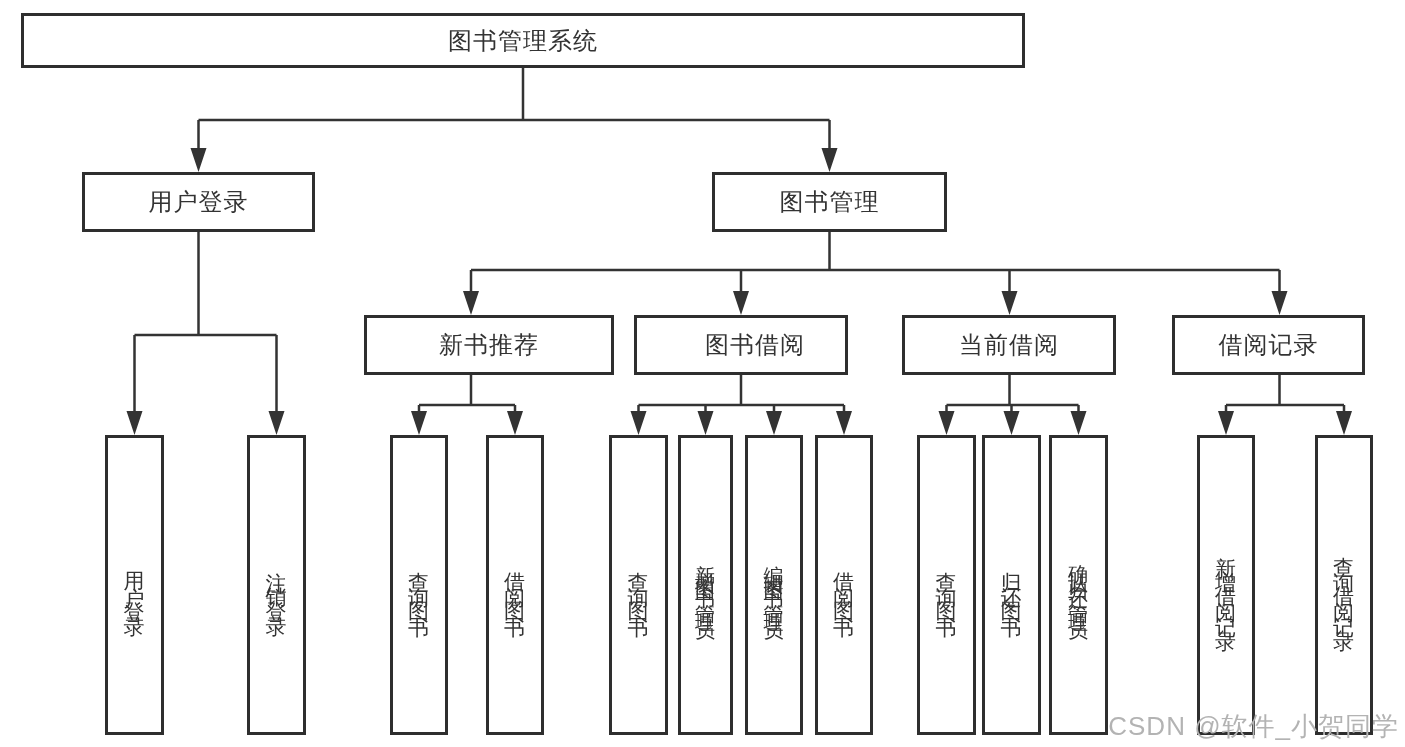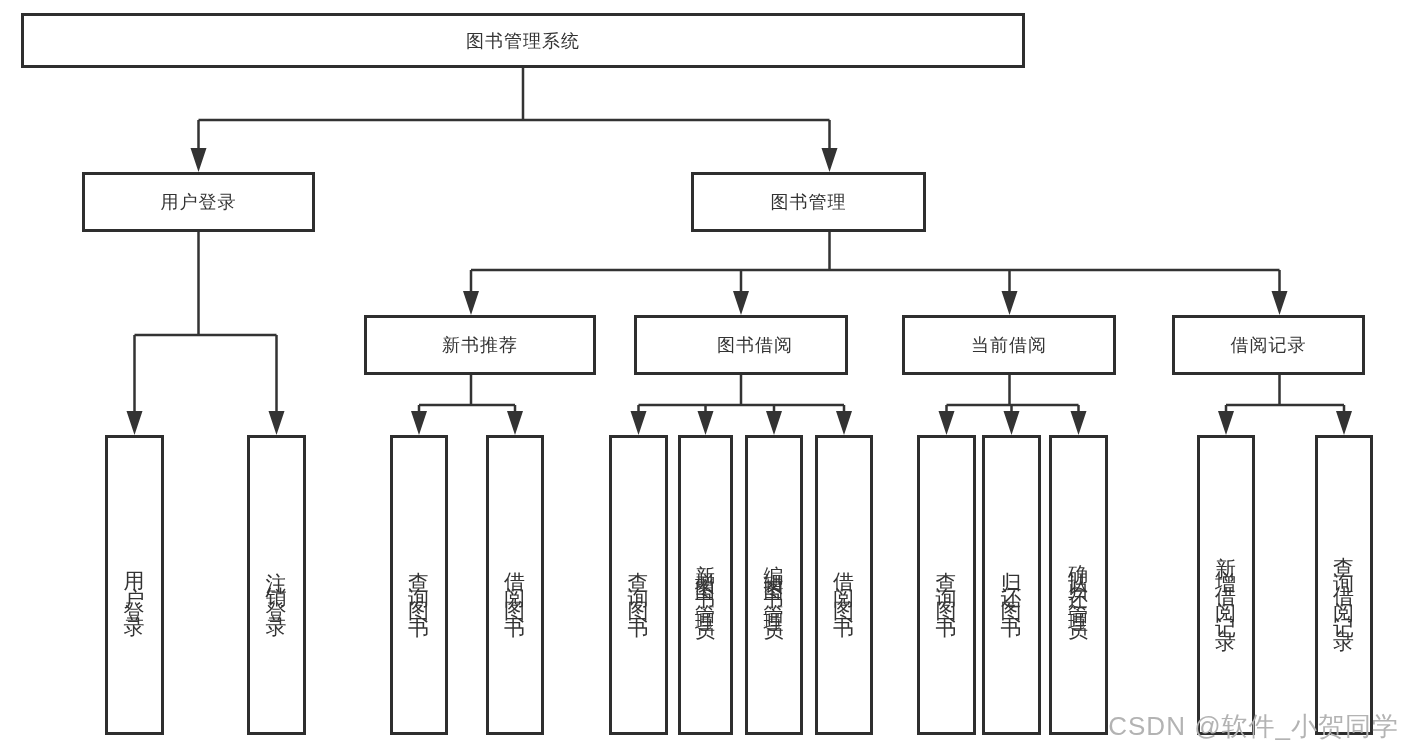--- a/index.html
+++ b/index.html
@@ -15,21 +15,21 @@
     background:var(--fill);
     font-family:"Liberation Sans","DejaVu Sans",sans-serif;
     color:var(--text);
   }
   #connector-layer{position:absolute;left:0;top:0;width:1405px;height:747px;z-index:1;}
   .box{
     position:absolute;z-index:2;box-sizing:border-box;
     background:var(--fill);border:3px solid var(--border);
     display:flex;align-items:center;justify-content:center;
   }
-  .h-label{font-size:18px;letter-spacing:1px;white-space:nowrap;}
+  .h-label{font-size:24px;letter-spacing:1px;white-space:nowrap;}
   .lvl2,.lvl3{top:315px;height:60px;}
   .lvl2{top:172px;}
   .leaf{top:435px;height:300px;}
   .vtext{
     writing-mode:vertical-rl;text-orientation:upright;
     font-size:21px;line-height:1;letter-spacing:15px;white-space:nowrap;
   }
   .vtext.dense{letter-spacing:8px;font-size:20px;}
   #watermark{
     position:absolute;right:6px;bottom:3px;z-index:3;
@@ -82,25 +82,25 @@
            M1336 411 L1352 411 L1344 435 Z"></path>
 </svg>
 
 <div class="box" style="left:21px;top:13px;width:1004px;height:55px;">
   <span class="h-label">图书管理系统</span>
 </div>
 
 <div class="box lvl2" style="left:82px;width:233px;">
   <span class="h-label">用户登录</span>
 </div>
-<div class="box lvl2" style="left:691px;width:235px;">
+<div class="box lvl2" style="left:712px;width:235px;">
   <span class="h-label">图书管理</span>
 </div>
 
-<div class="box lvl3" style="left:364px;width:232px;text-align:center;">
+<div class="box lvl3" style="left:364px;width:250px;text-align:center;">
   <span class="h-label">新书推荐</span>
 </div>
 <div class="box lvl3" style="left:634px;width:214px;padding-left:28px;">
   <span class="h-label">图书借阅</span>
 </div>
 <div class="box lvl3" style="left:902px;width:214px;">
   <span class="h-label">当前借阅</span>
 </div>
 <div class="box lvl3" style="left:1172px;width:193px;">
   <span class="h-label">借阅记录</span>

